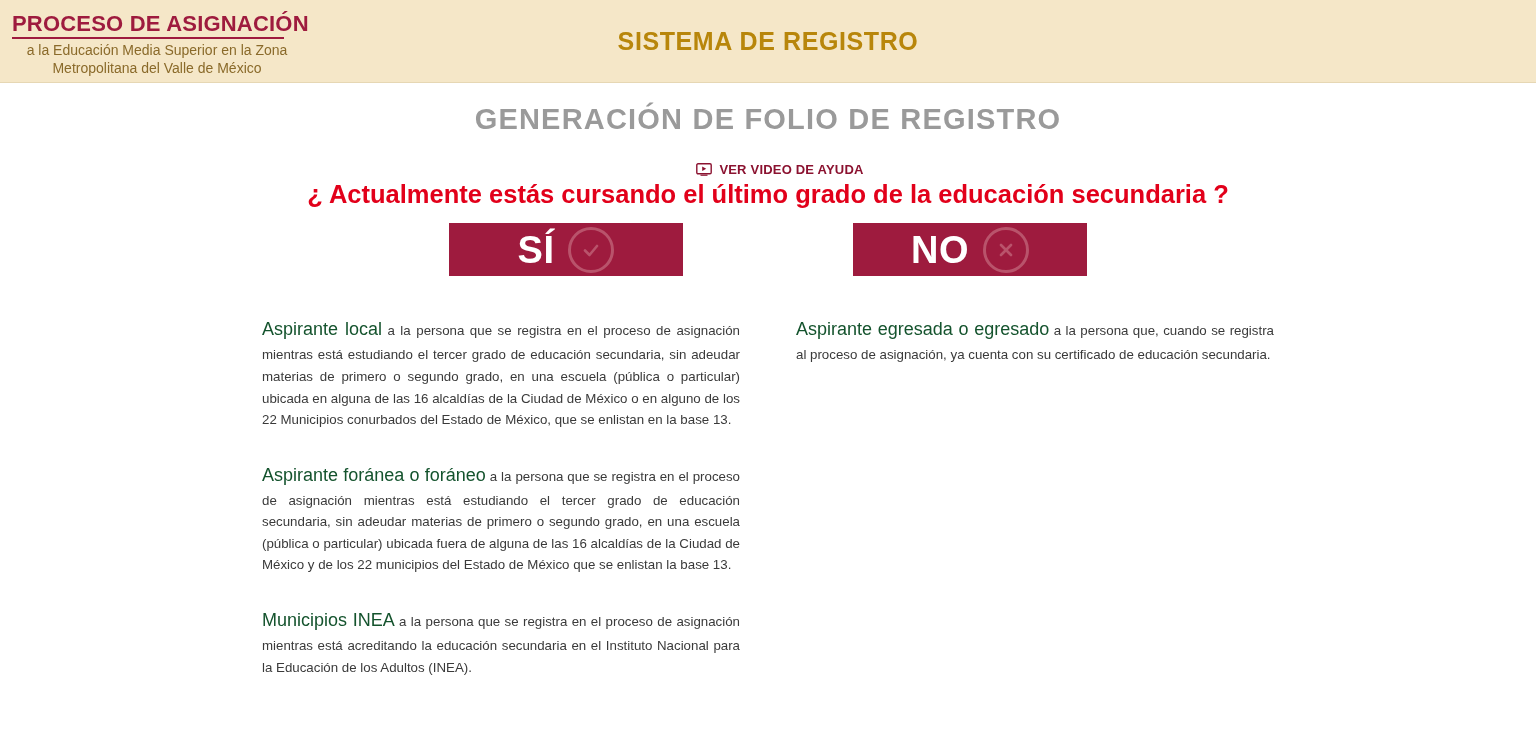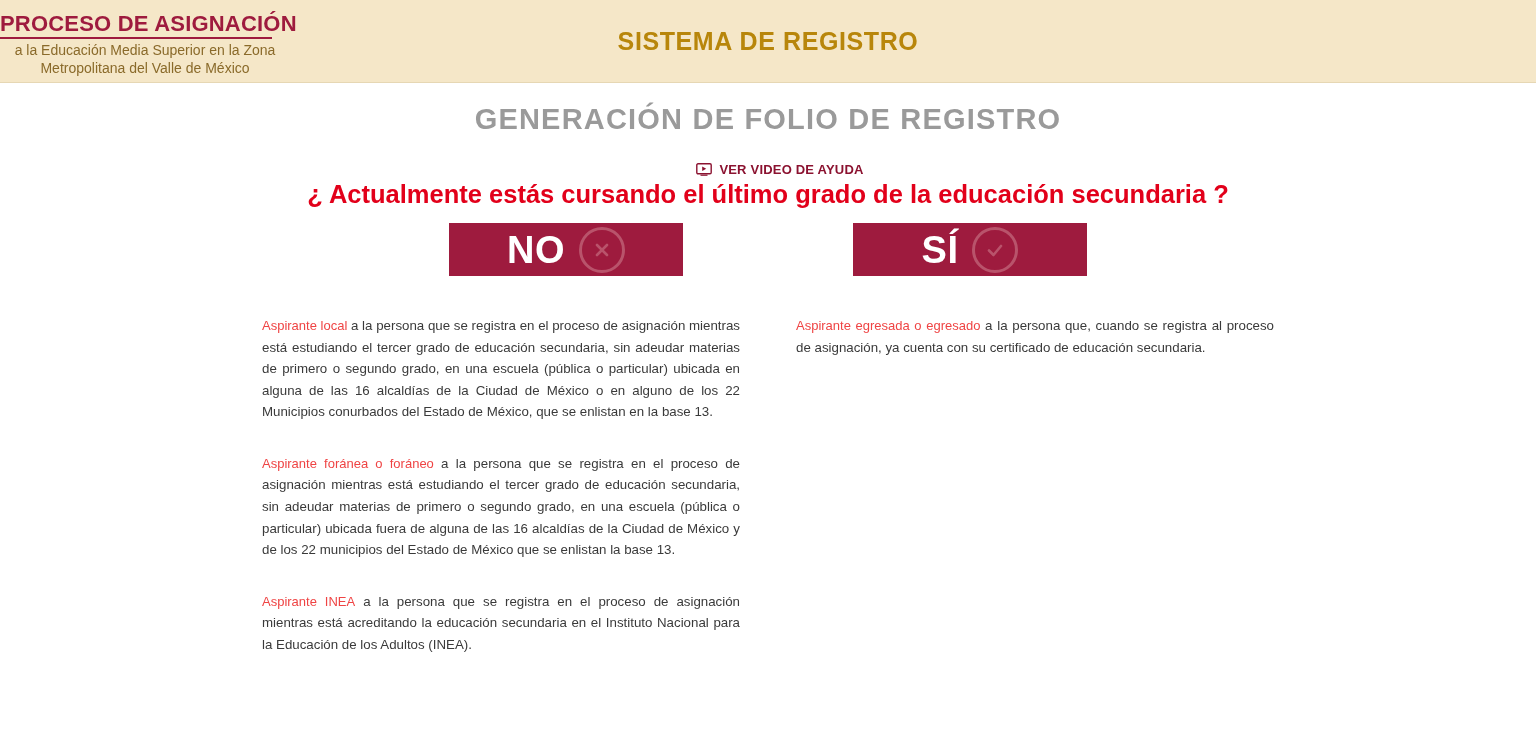--- a/index.html
+++ b/index.html
@@ -19,21 +19,21 @@
   .header {
     height: 82px;
     background: #f5e7c8;
     position: relative;
     display: flex;
     align-items: center;
     border-bottom: 1px solid #e6d7b4;
   }
   .brand {
     position: absolute;
-    left: 0;
+    left: 12px;
     top: 12px;
     width: 290px;
     text-align: center;
   }
   .brand-line1 {
     font-size: 22px;
     font-weight: bold;
     color: #9e1b3e;
     letter-spacing: 0.2px;
     line-height: 1.05;
@@ -151,22 +151,22 @@
   }
   .def-block {
     margin-bottom: 30px;
     text-align: justify;
     font-size: 13.3px;
     line-height: 1.62;
     color: #3a3a3a;
   }
   .def-block:last-child { margin-bottom: 0; }
   .def-term {
-    font-size: 13px;
-    color: #ef4444;
+    font-size: 18px;
+    color: #14532d;
     font-weight: normal;
   }
 </style>
 </head>
 <body>
 
 <div class="header">
   <div class="brand">
     <div class="brand-line1">PROCESO DE ASIGNACIÓN</div>
     <div class="brand-rule"></div>
@@ -193,50 +193,50 @@
         </svg>
       </span>
       <span>VER VIDEO DE AYUDA</span>
     </a>
   </div>
 
   <div class="question">¿ Actualmente estás cursando el último grado de la educación secundaria ?</div>
 
   <div class="answers">
     <button class="answer-btn">
+      <span class="label">SÍ</span>
+      <span class="mark">
+        <svg width="22" height="22" viewBox="0 0 22 22" aria-hidden="true">
+          <polyline points="5,11.5 9.5,16 17,7" fill="none" stroke="#b9536b" stroke-width="2.6" stroke-linecap="round" stroke-linejoin="round"></polyline>
+        </svg>
+      </span>
+    </button>
+
+    <button class="answer-btn">
       <span class="label">NO</span>
       <span class="mark">
         <svg width="22" height="22" viewBox="0 0 22 22" aria-hidden="true">
           <line x1="6" y1="6" x2="16" y2="16" stroke="#b9536b" stroke-width="2.6" stroke-linecap="round"></line>
           <line x1="16" y1="6" x2="6" y2="16" stroke="#b9536b" stroke-width="2.6" stroke-linecap="round"></line>
         </svg>
       </span>
     </button>
-
-    <button class="answer-btn">
-      <span class="label">SÍ</span>
-      <span class="mark">
-        <svg width="22" height="22" viewBox="0 0 22 22" aria-hidden="true">
-          <polyline points="5,11.5 9.5,16 17,7" fill="none" stroke="#b9536b" stroke-width="2.6" stroke-linecap="round" stroke-linejoin="round"></polyline>
-        </svg>
-      </span>
-    </button>
   </div>
 
   <div class="definitions">
 
     <div class="def-col">
       <p class="def-block">
         <span class="def-term">Aspirante local</span><span> a la persona que se registra en el proceso de asignación mientras está estudiando el tercer grado de educación secundaria, sin adeudar materias de primero o segundo grado, en una escuela (pública o particular) ubicada en alguna de las 16 alcaldías de la Ciudad de México o en alguno de los 22 Municipios conurbados del Estado de México, que se enlistan en la base 13.</span>
       </p>
       <p class="def-block">
         <span class="def-term">Aspirante foránea o foráneo</span><span> a la persona que se registra en el proceso de asignación mientras está estudiando el tercer grado de educación secundaria, sin adeudar materias de primero o segundo grado, en una escuela (pública o particular) ubicada fuera de alguna de las 16 alcaldías de la Ciudad de México y de los 22 municipios del Estado de México que se enlistan la base 13.</span>
       </p>
       <p class="def-block">
-        <span class="def-term">Aspirante INEA</span><span> a la persona que se registra en el proceso de asignación mientras está acreditando la educación secundaria en el Instituto Nacional para la Educación de los Adultos (INEA).</span>
+        <span class="def-term">Municipios INEA</span><span> a la persona que se registra en el proceso de asignación mientras está acreditando la educación secundaria en el Instituto Nacional para la Educación de los Adultos (INEA).</span>
       </p>
     </div>
 
     <div class="def-col">
       <p class="def-block">
         <span class="def-term">Aspirante egresada o egresado</span><span> a la persona que, cuando se registra al proceso de asignación, ya cuenta con su certificado de educación secundaria.</span>
       </p>
     </div>
 
   </div>

